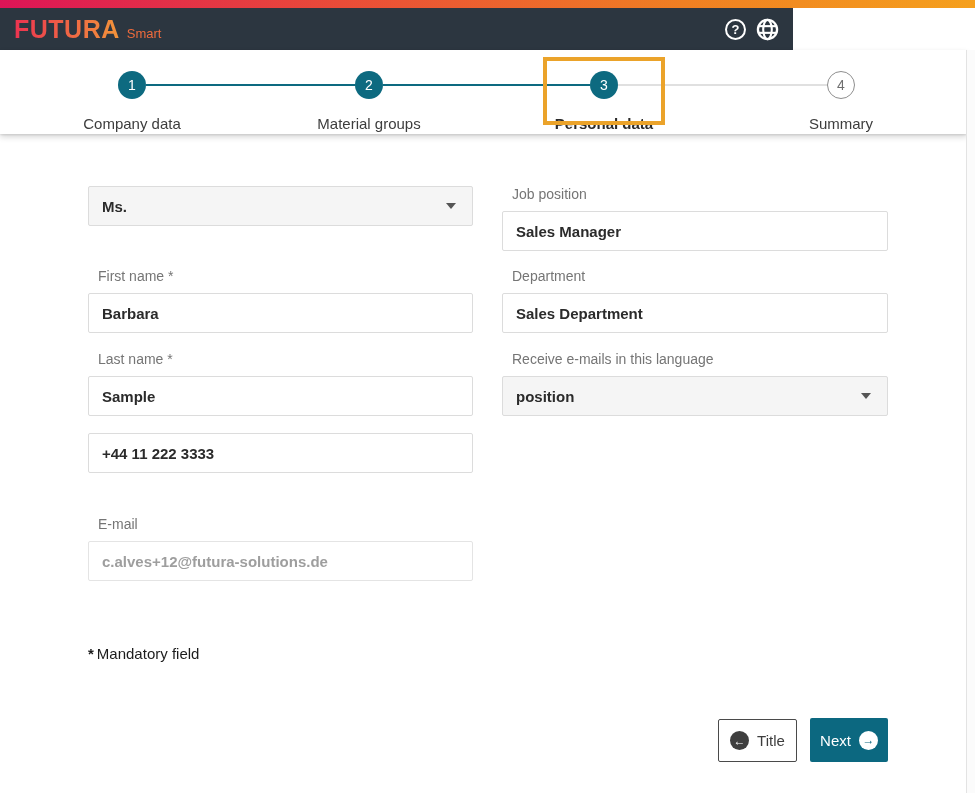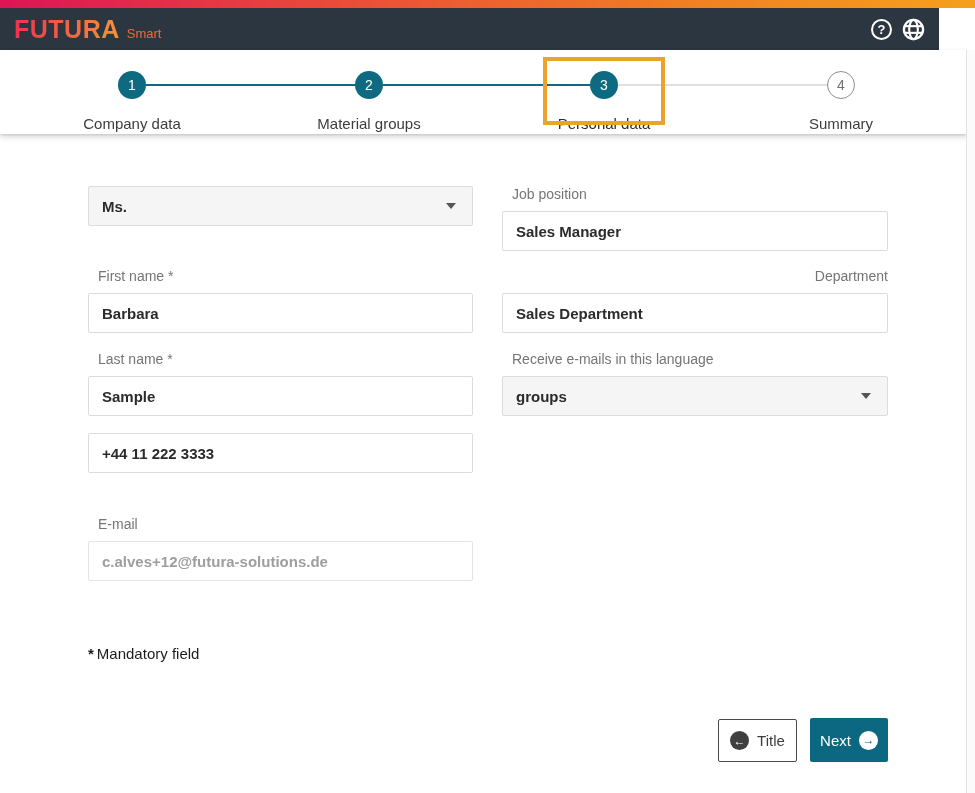--- a/index.html
+++ b/index.html
@@ -10,21 +10,21 @@
     background: #ffffff;
     overflow: hidden;
   }
   
   .topbar {
     position: absolute; left: 0; top: 0; width: 975px; height: 8px;
     background: linear-gradient(90deg, #dd1457 0%, #ea4c38 35%, #f07f22 70%, #f5a01d 100%);
   }
   
   .header {
-    position: absolute; left: 0; top: 8px; width: 939px; height: 42px;
+    position: absolute; left: 0; top: 8px; width: 793px; height: 42px;
     background: #2c3640;
     display: flex; align-items: center;
   }
   .brand-wrap { display: flex; align-items: baseline; margin-left: 14px; }
   .brand {
     font-size: 25px; font-weight: 700; letter-spacing: 0.5px;
     background: linear-gradient(90deg, #ec3350 0%, #f2953a 100%);
     -webkit-background-clip: text; background-clip: text;
     -webkit-text-fill-color: transparent; color: #ee6b3c;
   }
@@ -50,21 +50,21 @@
   .step-circle {
     width: 28px; height: 28px; border-radius: 50%;
     margin: 21px auto 0 auto;
     background: #0d6a80; color: #ffffff;
     font-size: 14px; font-weight: 500; line-height: 28px; text-align: center;
   }
   .step-circle.pending {
     background: #ffffff; border: 1px solid #8e8e8e; color: #6f6f6f; line-height: 26px;
   }
   .step-label { margin-top: 16px; font-size: 15px; color: #3d3d3d; }
-  .step-label.active { font-weight: 400; color: #2b2b2b; }
+  .step-label.active { font-weight: 700; color: #2b2b2b; }
   .connector { position: absolute; top: 34px; height: 2px; background: #0d6a80; }
   .connector.gray { background: #e0e0e0; }
   .highlight-box {
     position: absolute; left: 543px; top: 57px; width: 122px; height: 68px;
     border: 4px solid #eba32a; z-index: 5; pointer-events: none;
   }
   
   .edge-line { position: absolute; left: 966px; top: 50px; width: 1px; height: 743px; background: #e3e3e3; z-index: 3; }
   .edge-track { position: absolute; left: 967px; top: 50px; width: 8px; height: 743px; background: #fbfbfb; z-index: 3; }
   
@@ -200,31 +200,31 @@
   </div>
 </div>
 
 <div class="fgroup" style="left:502px;top:186px;width:386px;">
   <div class="flabel">Job position</div>
   <div class="fbox">
     <span>Sales Manager</span>
   </div>
 </div>
 
-<div class="fgroup" style="left:502px;top:268px;width:386px;text-align:right;">
+<div class="fgroup" style="left:502px;top:268px;width:386px;">
   <div class="flabel">Department</div>
   <div class="fbox">
     <span>Sales Department</span>
   </div>
 </div>
 
 <div class="fgroup" style="left:502px;top:351px;width:386px;">
   <div class="flabel">Receive e-mails in this language</div>
   <div class="fbox select">
-    <span>groups</span>
+    <span>position</span>
     <span class="dd-arrow"></span>
   </div>
 </div>
 
 <div class="mandatory">
   <span class="star">*</span><span>Mandatory field</span>
 </div>
 
 <button class="btn btn-back">
   <span class="circle-ic dark">←</span>

